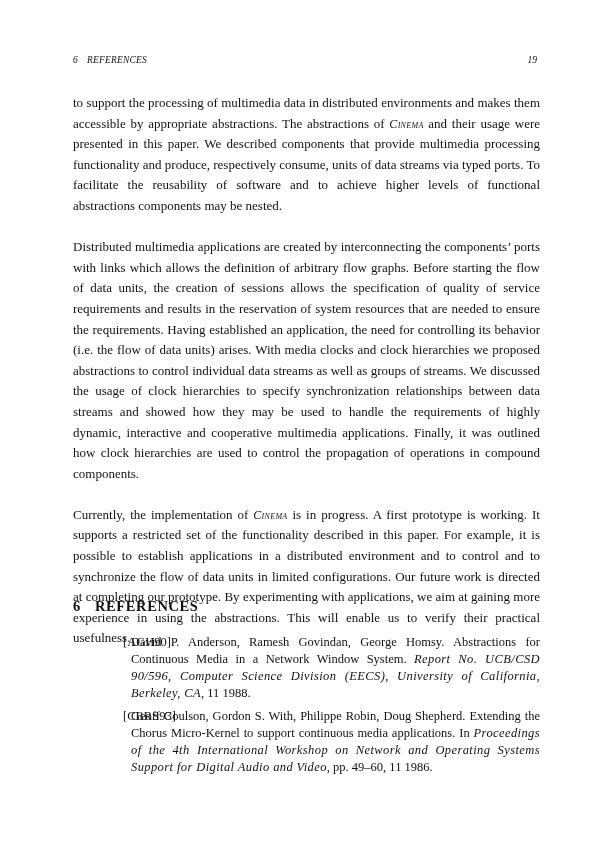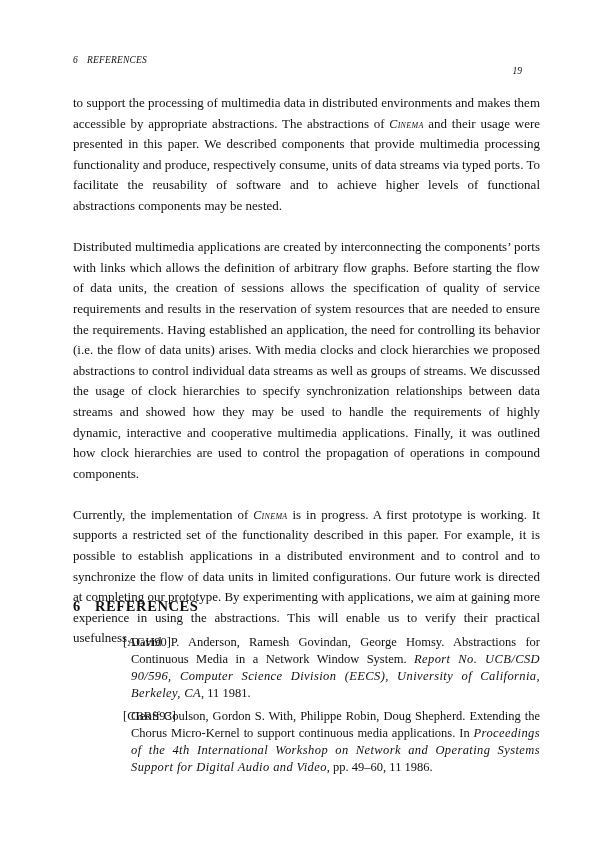--- a/index.html
+++ b/index.html
@@ -3,21 +3,21 @@
   <meta charset="utf-8">
   <style>
     html, body { margin: 0; padding: 0; background: #ffffff; }
     body { width: 612px; height: 866px; position: relative; overflow: hidden;
            font-family: "Liberation Serif", "DejaVu Serif", serif; color: #111; }
     .page { position: absolute; left: 0; top: 0; width: 612px; height: 616px; background: #fff; }
     .running-head { position: absolute; top: 55px; left: 73px; width: 467px; height: 14px;
                     font-style: italic; font-size: 9.5px; }
     .running-head .sec { position: absolute; left: 0; top: 0; letter-spacing: 0.2px; }
     .running-head .sec .num { margin-right: 9px; }
-    .running-head .pg { position: absolute; right: 18px; top: 0; margin-top: 11px; }
+    .running-head .pg { position: absolute; right: 3px; top: 0; }
     .body { position: absolute; left: 73px; top: 93px; width: 467px; }
     .para { font-size: 13px; line-height: 20.6px; text-align: justify; margin: 0 0 20.6px 0;
             hyphens: manual; }
     .sc { font-style: italic; font-variant: small-caps; font-size: 12px; letter-spacing: 0.3px; font-family: Liberation Serif, serif; }
     .heading { position: absolute; left: 73px; top: 598px; font-weight: bold; font-size: 14.5px;
                letter-spacing: 0.6px; }
     .heading .num { display: inline-block; width: 22px; }
     .refs { position: absolute; left: 73px; top: 634px; width: 467px; }
     .ref { position: relative; padding-left: 58px; font-size: 12.5px; line-height: 17px;
            text-align: justify; margin-bottom: 6px; }
@@ -38,21 +38,21 @@
     <p class="para"><span>to support the processing of multimedia data in distributed environments and makes them accessible by appropriate abstractions. The abstractions of </span><span class="sc">Cinema</span><span> and their usage were pre­sented in this paper. We described components that provide multimedia processing functional­ity and produce, respectively consume, units of data streams via typed ports. To facilitate the reusability of software and to achieve higher levels of functional abstractions components may be nested.</span></p>
     <p class="para">Distributed multimedia applications are created by interconnecting the components’ ports with links which allows the definition of arbitrary flow graphs. Before starting the flow of data units, the creation of sessions allows the specification of quality of service requirements and results in the reservation of system resources that are needed to ensure the requirements. Having established an application, the need for controlling its behavior (i.e. the flow of data units) arises. With media clocks and clock hierarchies we proposed abstractions to control individual data streams as well as groups of streams. We discussed the usage of clock hierarchies to spec­ify synchronization relationships between data streams and showed how they may be used to handle the requirements of highly dynamic, interactive and cooperative multimedia applica­tions. Finally, it was outlined how clock hierarchies are used to control the propagation of operations in compound components.</p>
     <p class="para"><span>Currently, the implementation of </span><span class="sc">Cinema</span><span> is in progress. A first prototype is working. It supports a restricted set of the functionality described in this paper. For example, it is possible to estab­lish applications in a distributed environment and to control and to synchronize the flow of data units in limited configurations. Our future work is directed at completing our prototype. By experimenting with applications, we aim at gaining more experience in using the abstractions. This will enable us to verify their practical usefulness.</span></p>
   </div>
 
   <div class="heading"><span class="num">6</span><span>REFERENCES</span></div>
 
   <div class="refs">
     <div class="ref">
       <span class="label">[AGH90]</span>
-      <span>David P. Anderson, Ramesh Govindan, George Homsy. Abstractions for Continuous Media in a Network Window System. </span><span class="it">Report No. UCB/CSD 90/596, Computer Science Division (EECS), University of California, Berkeley, CA</span><span>, 11 1981.</span>
+      <span>David P. Anderson, Ramesh Govindan, George Homsy. Abstractions for Continuous Media in a Network Window System. </span><span class="it">Report No. UCB/CSD 90/596, Computer Science Division (EECS), University of California, Berkeley, CA</span><span>, 11 1988.</span>
     </div>
     <div class="ref">
       <span class="label">[CBRS93]</span>
       <span>Geoff Coulson, Gordon S. With, Philippe Robin, Doug Shepherd. Extending the Chorus Micro-Kernel to support continuous media applications. In </span><span class="it">Proceedings of the 4th International Workshop on Network and Operating Systems Support for Digital Audio and Video</span><span>, pp. 49–60, 11 1986.</span>
     </div>
   </div>
 
 </div>
 
 </body></html>

